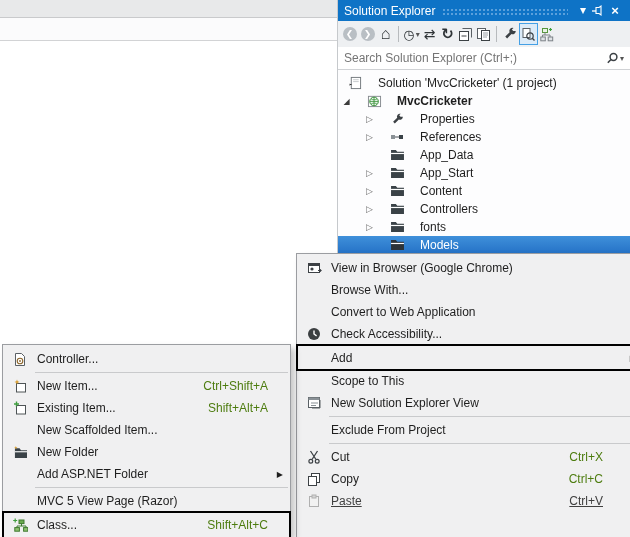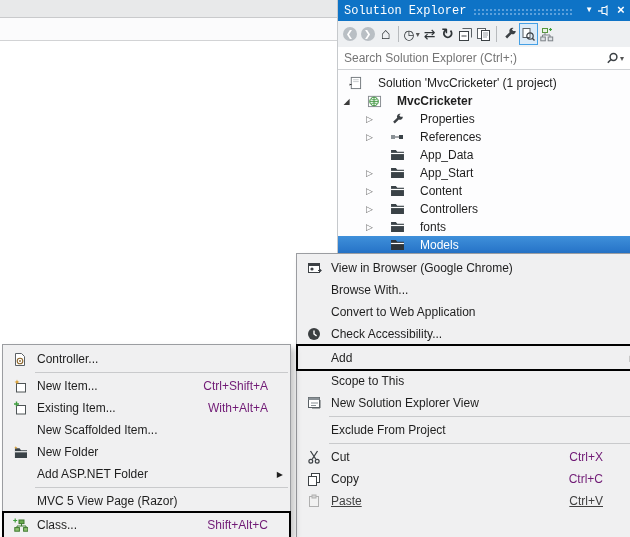--- a/index.html
+++ b/index.html
@@ -6,21 +6,21 @@
   .stage{position:relative;width:630px;height:537px;overflow:hidden;
          font-family:"Liberation Sans","DejaVu Sans",sans-serif;font-size:12px;color:#1e1e1e;
          background:#fff;}
   
   .editor{position:absolute;left:0;top:0;width:337px;height:537px;background:#fff;}
   .strip1{height:17px;background:#e8e9ea;border-bottom:1px solid #c9cacc;}
   .strip2{height:22px;background:#fbfbfc;border-bottom:1px solid #d2d3d5;}
   
   .panel{position:absolute;left:337px;top:0;width:293px;height:537px;background:#fdfdfe;
          border-left:1px solid #c6c9cc;box-sizing:border-box;}
-  .titlebar{height:21px;background:#0e73c6;display:flex;align-items:center;padding:0 1px 0 6px;color:#fff;font-family:Liberation Mono, monospace;}
+  .titlebar{height:21px;background:#0e73c6;display:flex;align-items:center;padding:0 7px 0 6px;color:#fff;}
   .tb-title{white-space:nowrap;}
   .tb-dots{flex:1;height:9px;margin:3px 7px 0 7px;
            background-image:radial-gradient(#5aa0dc 1px,transparent 1.2px);background-size:4px 4px;}
   .tb-btn{width:16px;text-align:center;color:#fff;cursor:default;line-height:21px;}
   .tb-close{font-weight:bold;font-size:13px;}
   .toolbar{height:26px;background:#eef0f2;display:flex;align-items:center;padding:0 3px;gap:1px;}
   .tbi{min-width:17px;height:20px;display:flex;align-items:center;justify-content:center;color:#2f3437;}
   .tbi.glyph{font-size:14px;}
   .tbsep{width:1px;height:16px;background:#b7babd;margin:0 3px;}
   .nav-circle{width:14px;height:14px;border-radius:50%;background:#b9bfc4;color:#fff;
@@ -43,21 +43,21 @@
   .bold{font-weight:bold;}
   .trow.sel{background:linear-gradient(#3f90da,#2471c6);color:#fff;}
   
   .menu{position:absolute;background:#f0f0f1;border:1px solid #9b9da1;border-bottom:none;
         box-shadow:4px 4px 6px rgba(0,0,0,.22);box-sizing:border-box;padding-top:3px;z-index:5;}
   .menu-right{left:296px;top:253px;width:348px;height:284px;}
   .menu-left{left:2px;top:344px;width:289px;height:193px;z-index:6;}
   .mrow{height:22px;display:flex;align-items:center;position:relative;}
   .micon{width:34px;display:flex;justify-content:center;flex:none;}
   .mlabel{flex:1;white-space:nowrap;}
-  .mshort{color:#701a75;white-space:nowrap;}
+  .mshort{color:#4d7c0f;white-space:nowrap;}
   .menu-right .mshort{margin-right:40px;}
   .menu-left .mshort{margin-right:22px;}
   .marrow{position:absolute;right:7px;top:50%;transform:translateY(-50%);font-size:8px;color:#1e1e1e;}
   .msep{height:1px;background:#c9cacc;margin:2px 2px 2px 32px;}
   .mrow.boxed{outline:2px solid #000;outline-offset:-1px;}
   .mrow.boxed.tall{height:25px;}
   .mrow.boxed.tall2{height:26px;}
   .mrow.disabled .mlabel,.mrow.disabled .mshort{color:#404040;text-decoration:underline;}
   svg{display:block;}
 </style>
@@ -365,21 +365,21 @@
       <span class="mshort">Ctrl+Shift+A</span>
     </div>
     <div class="mrow">
       <span class="micon">
         <svg width="14" height="14" viewBox="0 0 14 14">
             <rect x="3.5" y="4.5" width="9" height="8.5" fill="#fff" stroke="#4e5456"></rect>
             <path d="M3.5 0.5v5M1 3h5" stroke="#3f9e3f" stroke-width="1.4"></path>
           </svg>
       </span>
       <span class="mlabel">Existing Item...</span>
-      <span class="mshort">With+Alt+A</span>
+      <span class="mshort">Shift+Alt+A</span>
     </div>
     <div class="mrow">
       <span class="micon"></span>
       <span class="mlabel">New Scaffolded Item...</span>
     </div>
     <div class="mrow">
       <span class="micon">
         <svg width="15" height="13" viewBox="0 0 16 14">
             <path d="M2 2.5h5l1.5 2H15v8.5H2z" fill="#3a4247"></path>
             <path d="M2 5.6h13v1.2H2z" fill="#fff"></path>

